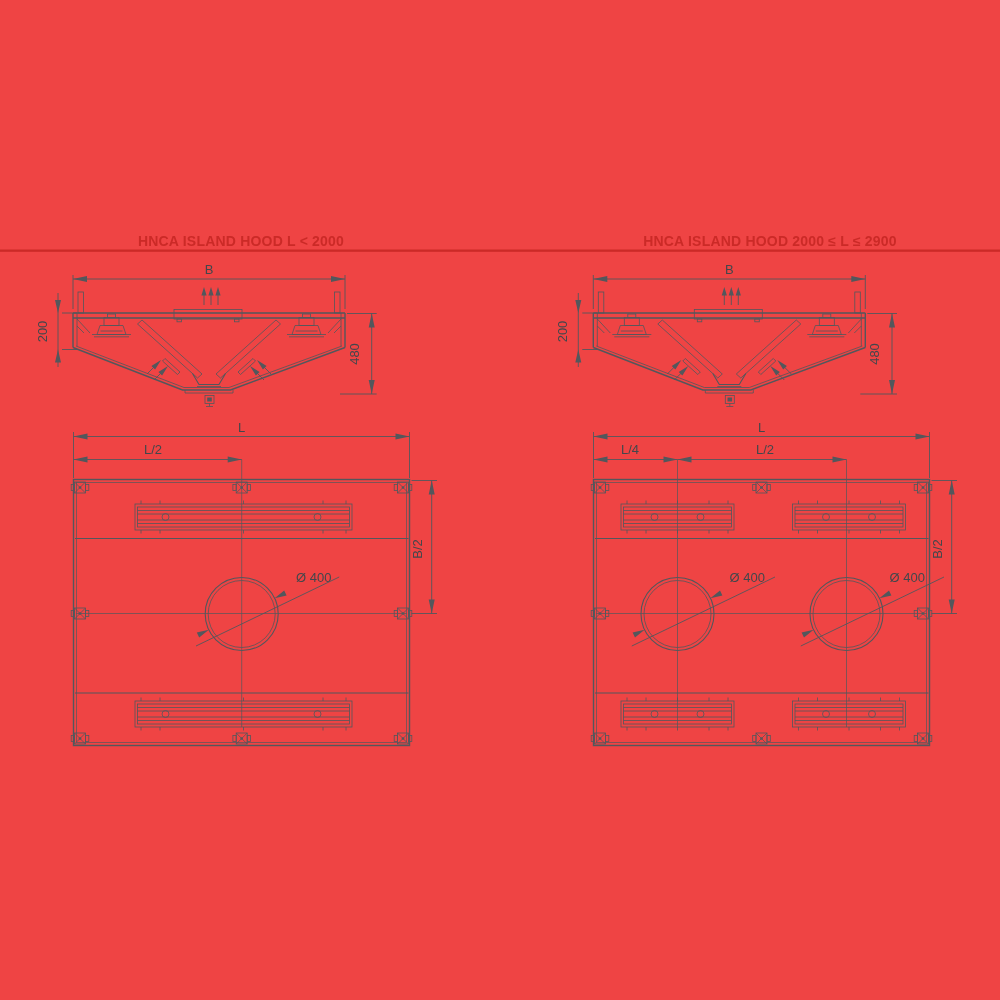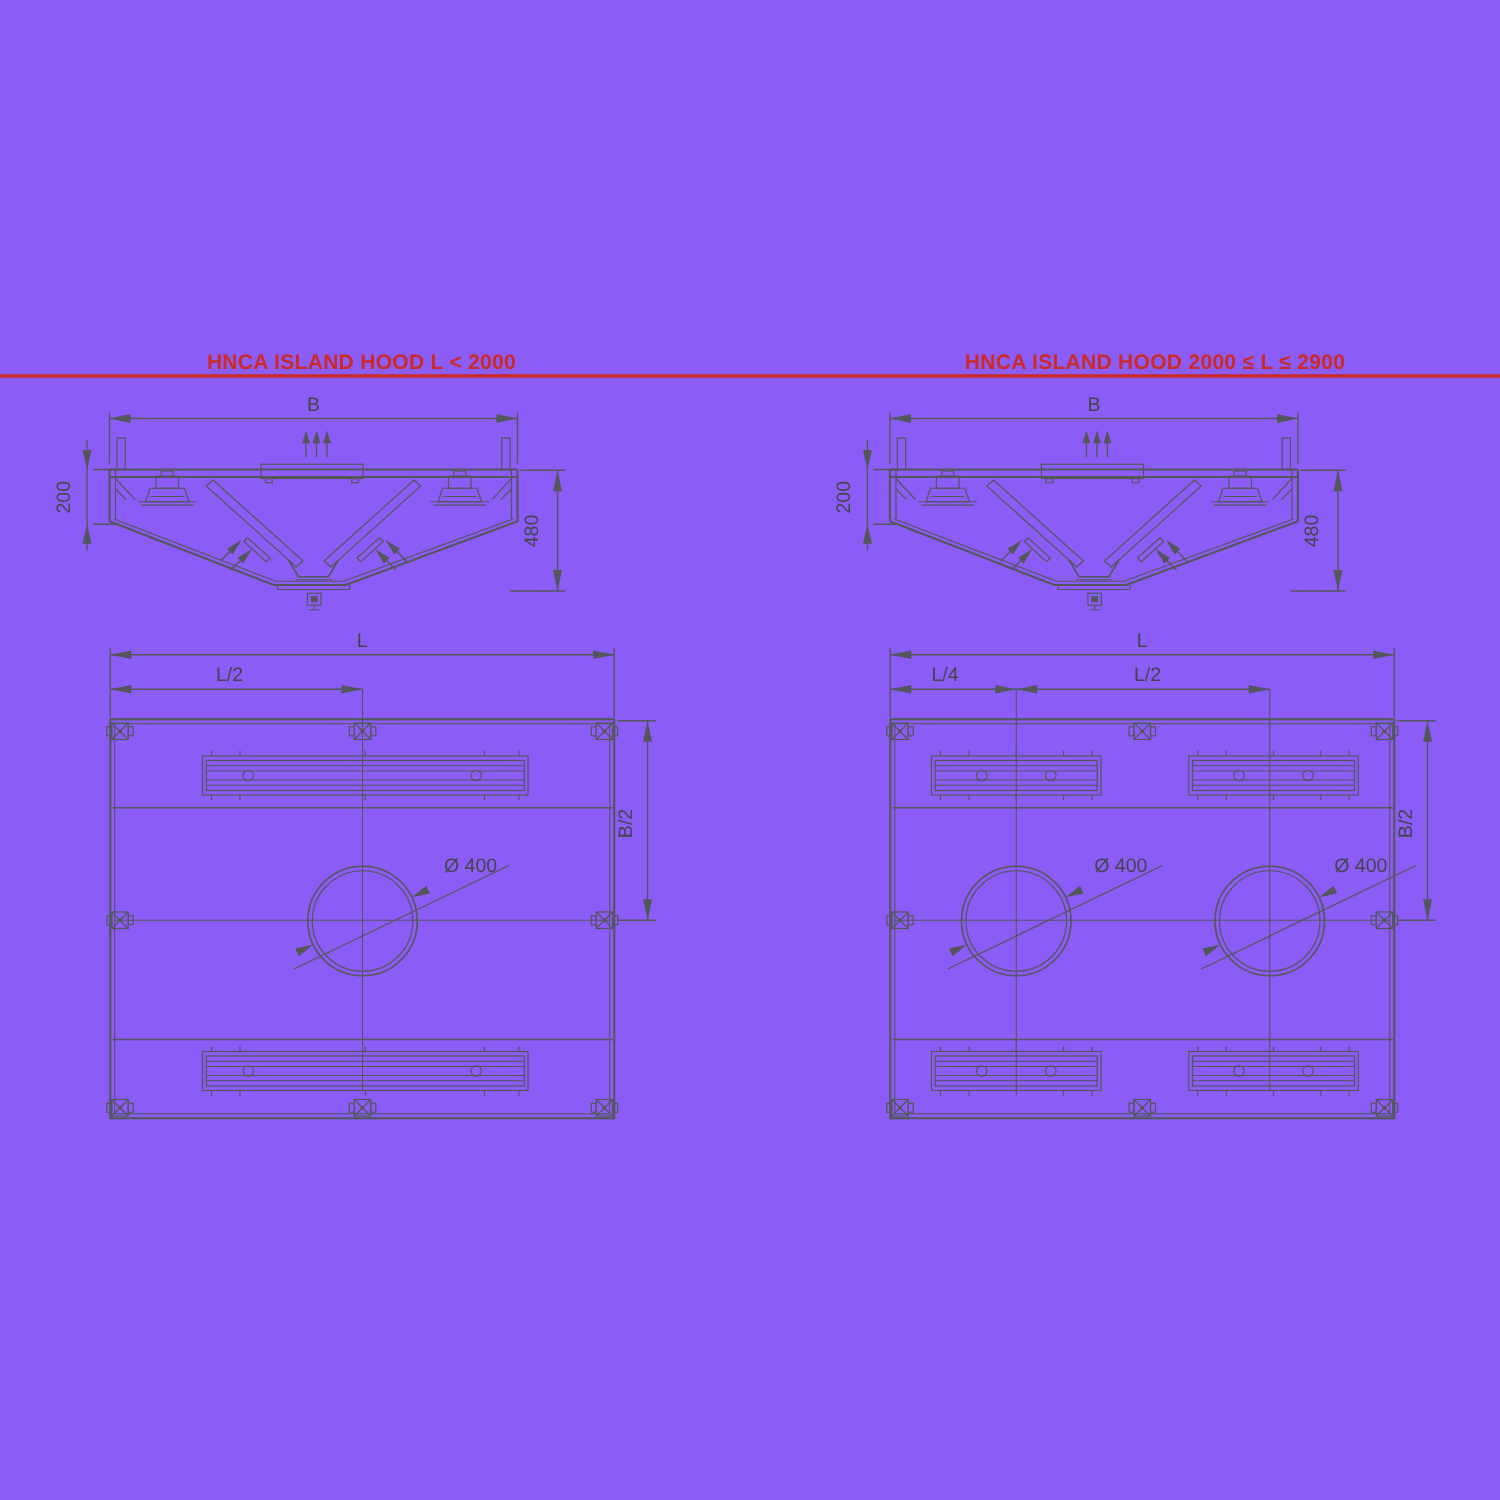--- a/index.html
+++ b/index.html
@@ -1,21 +1,21 @@
 <!DOCTYPE html>
 <html style="--accent-red: #cb2a27; --line-gray: #53575c; --text-gray: #43474c;"><head>
 <meta charset="utf-8">
 <style>
   :root{
     --accent-red:#cb2a27;
     --line-gray:#53575c;
     --text-gray:#43474c;
   }
   html,body{margin:0;padding:0;background:#ffffff;}
-  .sheet{position:relative;width:1000px;height:1000px;background:#8b5cf6;overflow:hidden;
+  .sheet{position:relative;width:1000px;height:1000px;background:#ef4444;overflow:hidden;
          font-family:"Liberation Sans", sans-serif;}
   svg text{font-family:"Liberation Sans", sans-serif;}
   .title{font-size:14px;font-weight:bold;fill:var(--accent-red);letter-spacing:.2px;}
   .rule{fill:var(--accent-red);}
   .main{stroke:var(--line-gray);stroke-width:1.4;fill:none;}
   .med{stroke:var(--line-gray);stroke-width:1.1;fill:none;}
   .thin{stroke:var(--line-gray);stroke-width:.8;fill:none;}
   .hair{stroke:var(--line-gray);stroke-width:.7;fill:none;}
   .dim{stroke:var(--line-gray);stroke-width:.9;fill:none;}
   .arr{fill:var(--line-gray);stroke:none;}

